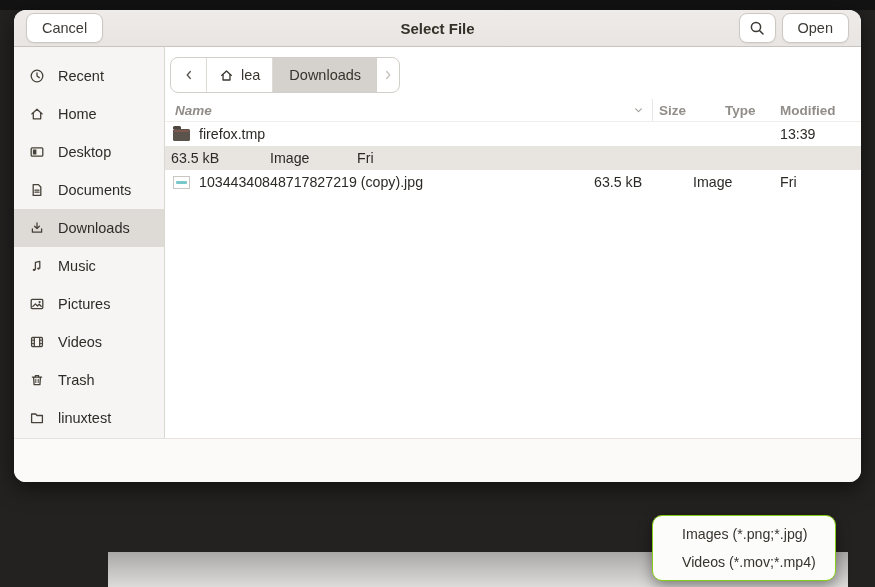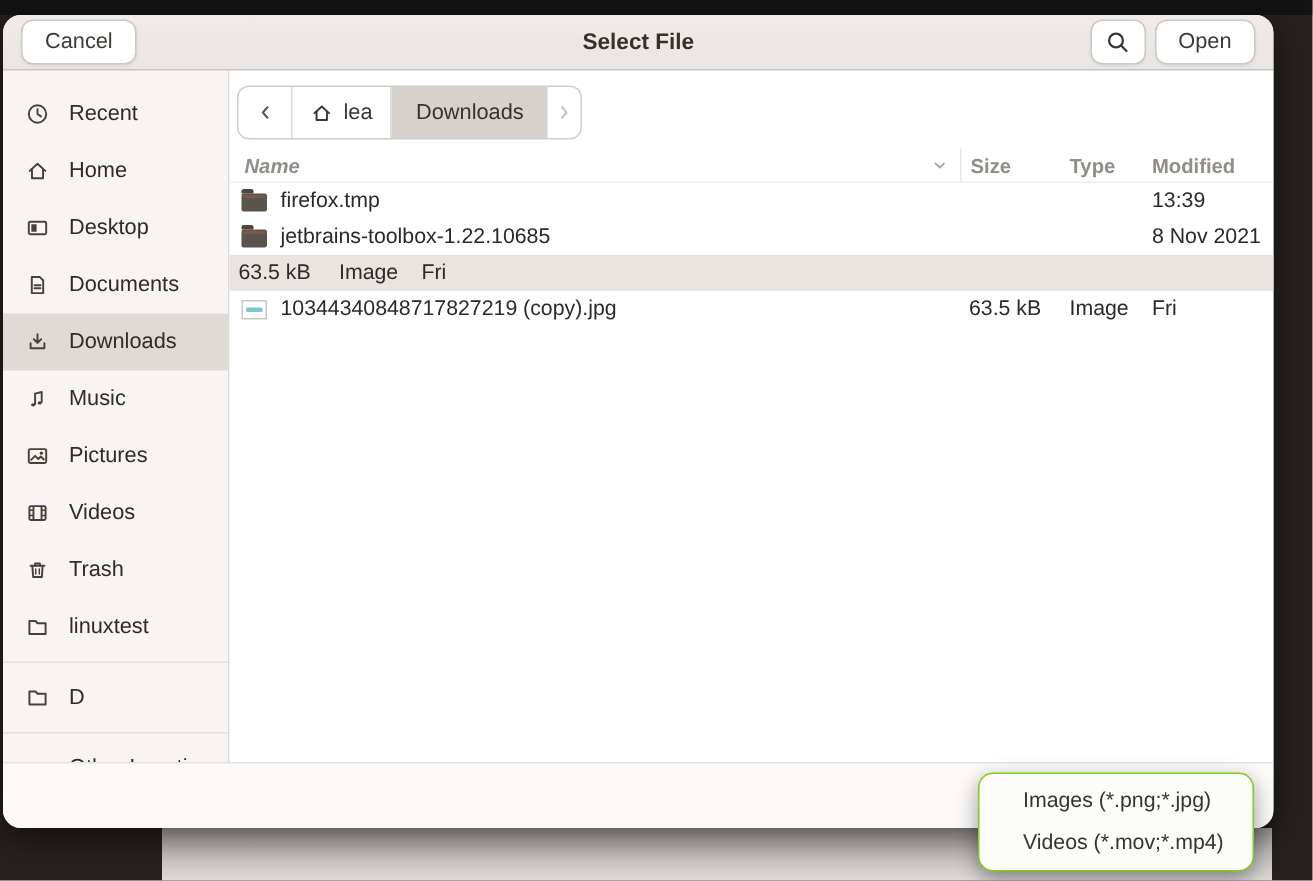--- a/index.html
+++ b/index.html
@@ -10,21 +10,21 @@
     overflow: hidden;
     font-family: "Liberation Sans", sans-serif;
     -webkit-font-smoothing: antialiased;
   }
   .backdrop-top { position: absolute; left: 0; top: 0; width: 875px; height: 10px; background: #131313; }
   .backdrop-band { position: absolute; left: 108px; top: 552px; width: 740px; height: 35px;
     background: linear-gradient(180deg, #aaa8a6, #dcdbd9); }
 
   
   .dialog {
-    position: absolute; left: 2px; top: 10px; width: 847px; height: 542px;
+    position: absolute; left: 14px; top: 10px; width: 847px; height: 472px;
     background: #ffffff; border-radius: 12px; overflow: hidden;
     box-shadow: 0 6px 22px rgba(0,0,0,.55);
     display: flex; flex-direction: column; z-index: 1;
   }
 
   
   .headerbar {
     flex: 0 0 37px; position: relative;
     background: linear-gradient(#eeebe9, #e8e5e2);
     border-bottom: 1px solid #c8c4c0;
@@ -78,21 +78,21 @@
     font-size: 13.5px; font-weight: bold; color: #918d89;
     border-bottom: 1px solid #efedea;
   }
   .lh-name { flex: 1 1 auto; display: flex; align-items: center; padding-left: 10px; min-width: 0; height: 100%; font-style: italic; }
   .sort-ind { margin-left: auto; margin-right: 7px; display: flex; color: #a5a19c; }
   .lh-size { flex: 0 0 68px; padding-left: 6px; height: 100%; display: flex; align-items: center; border-left: 1px solid #e8e5e2; }
   .lh-type { flex: 0 0 55px; padding-left: 5px; }
   .lh-mod  { flex: 0 0 86px; padding-left: 5px; }
 
   
-  .file-row { height: 24px; display: flex; align-items: center; font-size: 14.2px; color: #2c2a27; }
+  .file-row { height: 24px; display: flex; align-items: center; font-size: 14.2px; color: #2c2a27; gap: 32px; }
   .file-row.selected { background: #e8e5e1; }
   .fr-name { flex: 1 1 auto; display: flex; align-items: center; gap: 9px; padding-left: 8px; min-width: 0; white-space: nowrap; overflow: hidden; }
   .fr-size { flex: 0 0 68px; padding-left: 6px; }
   .fr-type { flex: 0 0 55px; padding-left: 5px; }
   .fr-mod  { flex: 0 0 86px; padding-left: 5px; }
 
   
   .footer { flex: 0 0 44px; background: #fbfaf9; border-top: 1px solid #e6e3df; }
 
   
@@ -325,29 +325,20 @@
         <div class="file-row">
           <div class="fr-name">
             <span class="icon-folder"></span>
             <span>firefox.tmp</span>
           </div>
           <div class="fr-size"></div>
           <div class="fr-type"></div>
           <div class="fr-mod">13:39</div>
         </div>
 
-        <div class="file-row">
-          <div class="fr-name">
-            <span class="icon-folder"></span>
-            <span>jetbrains-toolbox-1.22.10685</span>
-          </div>
-          <div class="fr-size"></div>
-          <div class="fr-type"></div>
-          <div class="fr-mod">8 Nov 2021</div>
-        </div>
 
         <div class="file-row selected">
           <div class="fr-size">63.5 kB</div>
           <div class="fr-type">Image</div>
           <div class="fr-mod">Fri</div>
         </div>
 
         <div class="file-row">
           <div class="fr-name">
             <span class="icon-imgfile"></span>

